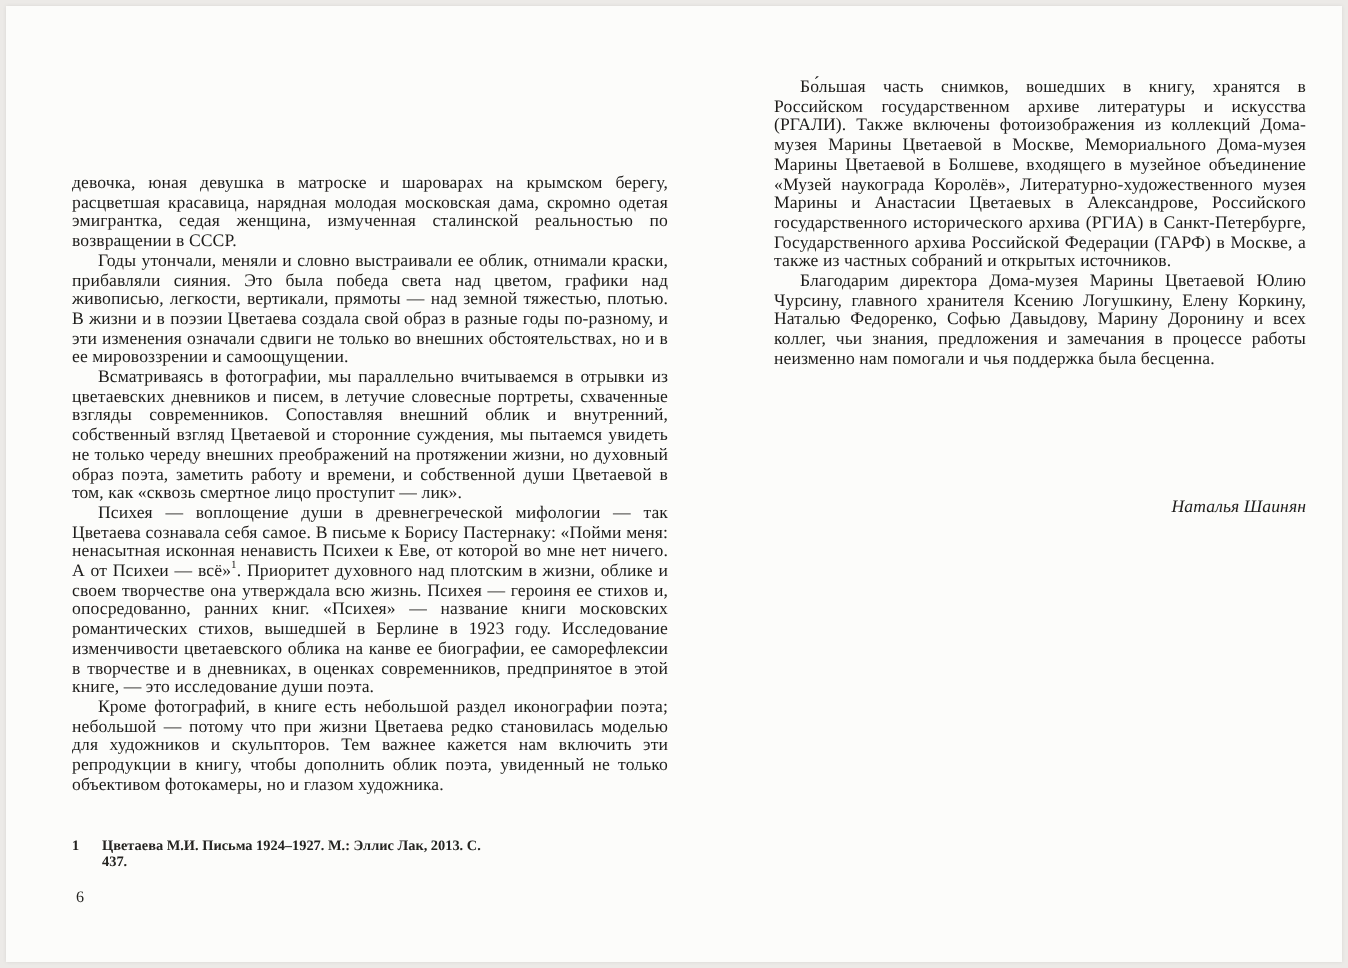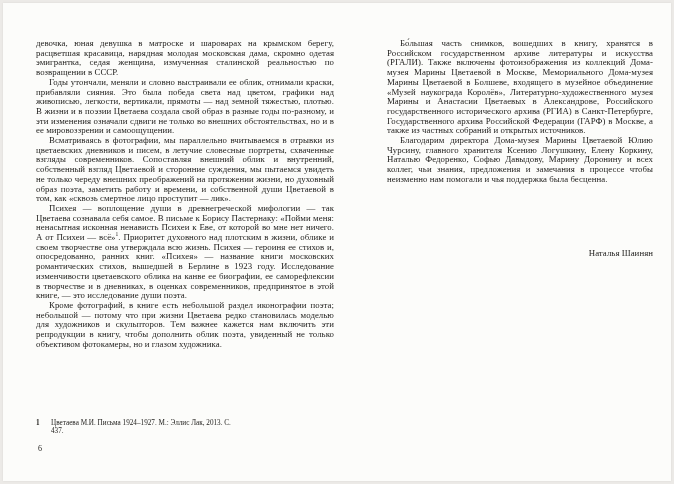--- a/index.html
+++ b/index.html
@@ -31,32 +31,33 @@
     color: #1d1c1a;
     text-align: justify;
     letter-spacing: 0.05px;
   }
   .col-left  { left: 33px;  width: 298px; }
   .col-right { left: 372px; width: 266px; height: 300px; margin-left: 12px; }
   .col p {
     margin: 0;
     text-indent: 13px;
   }
-  .col p.no-indent { text-indent: 0; }
+  .col p.no-indent { text-indent: 0; margin-top: 48px; }
   sup.fn-ref {
     font-size: 5.5px;
     line-height: 0;
     vertical-align: super;
   }
   .signature {
     position: absolute;
     top: 210px;
     left: 0;
     width: 100%;
     text-align: right;
+    font-style: italic;
     font-size: 8.8px;
     color: #1d1c1a;
   }
   .footnote {
     position: absolute;
     left: 33px;
     top: 416px;
     width: 298px;
     font-size: 7.2px;
     line-height: 8.4px;
@@ -65,20 +66,21 @@
   }
   .footnote .fn-marker {
     flex: none;
     width: 15px;
     font-weight: bold;
   }
   .footnote .fn-text {
     flex: 1;
     max-width: 190px;
     text-align: left;
+    font-weight: bold;
   }
   .pagenum {
     position: absolute;
     left: 35px;
     top: 441px;
     font-size: 8px;
     color: #242320;
   }
 </style>
 </head>
@@ -89,21 +91,21 @@
   <div class="col col-left">
     <p class="no-indent">девочка, юная девушка в матроске и шароварах на крымском берегу, расцветшая красавица, нарядная молодая московская дама, скромно одетая эмигрантка, седая женщина, измученная сталинской реальностью по возвращении в СССР.</p>
     <p>Годы утончали, меняли и словно выстраивали ее облик, отнимали краски, прибавляли сияния. Это была победа света над цветом, графики над живописью, легкости, вертикали, прямоты — над земной тяжестью, плотью. В жизни и в поэзии Цветаева создала свой образ в разные годы по-разному, и эти изменения означали сдвиги не только во внешних обстоятельствах, но и в ее мировоззрении и самоощущении.</p>
     <p>Всматриваясь в фотографии, мы параллельно вчитываемся в отрывки из цветаевских дневников и писем, в летучие словесные портреты, схваченные взгляды современников. Сопоставляя внешний облик и внутренний, собственный взгляд Цветаевой и сторонние суждения, мы пытаемся увидеть не только череду внешних преображений на протяжении жизни, но духовный образ поэта, заметить работу и времени, и собственной души Цветаевой в том, как «сквозь смертное лицо проступит — лик».</p>
     <p><span>Психея — воплощение души в древнегреческой мифологии — так Цветаева сознавала себя самое. В письме к Борису Пастернаку: «Пойми меня: ненасытная исконная ненависть Психеи к Еве, от которой во мне нет ничего. А от Психеи — всё»</span><sup class="fn-ref">1</sup><span>. Приоритет духовного над плотским в жизни, облике и своем творчестве она утверждала всю жизнь. Психея — героиня ее стихов и, опосредованно, ранних книг. «Психея» — название книги московских романтических стихов, вышедшей в Берлине в 1923 году. Исследование изменчивости цветаевского облика на канве ее биографии, ее саморефлексии в творчестве и в дневниках, в оценках современников, предпринятое в этой книге, — это исследование души поэта.</span></p>
     <p>Кроме фотографий, в книге есть небольшой раздел иконографии поэта; небольшой — потому что при жизни Цветаева редко становилась моделью для художников и скульпторов. Тем важнее кажется нам включить эти репродукции в книгу, чтобы дополнить облик поэта, увиденный не только объективом фотокамеры, но и глазом художника.</p>
   </div>
 
   <div class="col col-right">
     <p>Бо́льшая часть снимков, вошедших в книгу, хранятся в Российском государственном архиве литературы и искусства (РГАЛИ). Также включены фотоизображения из коллекций Дома-музея Марины Цветаевой в Москве, Мемориального Дома-музея Марины Цветаевой в Болшеве, входящего в музейное объединение «Музей наукограда Королёв», Литературно-художественного музея Марины и Анастасии Цветаевых в Александрове, Российского государственного исторического архива (РГИА) в Санкт-Петербурге, Государственного архива Российской Федерации (ГАРФ) в Москве, а также из частных собраний и открытых источников.</p>
-    <p>Благодарим директора Дома-музея Марины Цветаевой Юлию Чурсину, главного хранителя Ксению Логушкину, Елену Коркину, Наталью Федоренко, Софью Давыдову, Марину Доронину и всех коллег, чьи знания, предложения и замечания в процессе чтобы неизменно нам помогали и чья поддержка была бесценна.</p>
+    <p>Благодарим директора Дома-музея Марины Цветаевой Юлию Чурсину, главного хранителя Ксению Логушкину, Елену Коркину, Наталью Федоренко, Софью Давыдову, Марину Доронину и всех коллег, чьи знания, предложения и замечания в процессе работы неизменно нам помогали и чья поддержка была бесценна.</p>
     <div class="signature">Наталья Шаинян</div>
   </div>
 
   <div class="footnote">
     <span class="fn-marker">1</span>
     <span class="fn-text">Цветаева М.И. Письма 1924–1927. М.: Эллис Лак, 2013. С. 437.</span>
   </div>
 
   <div class="pagenum">6</div>
 

